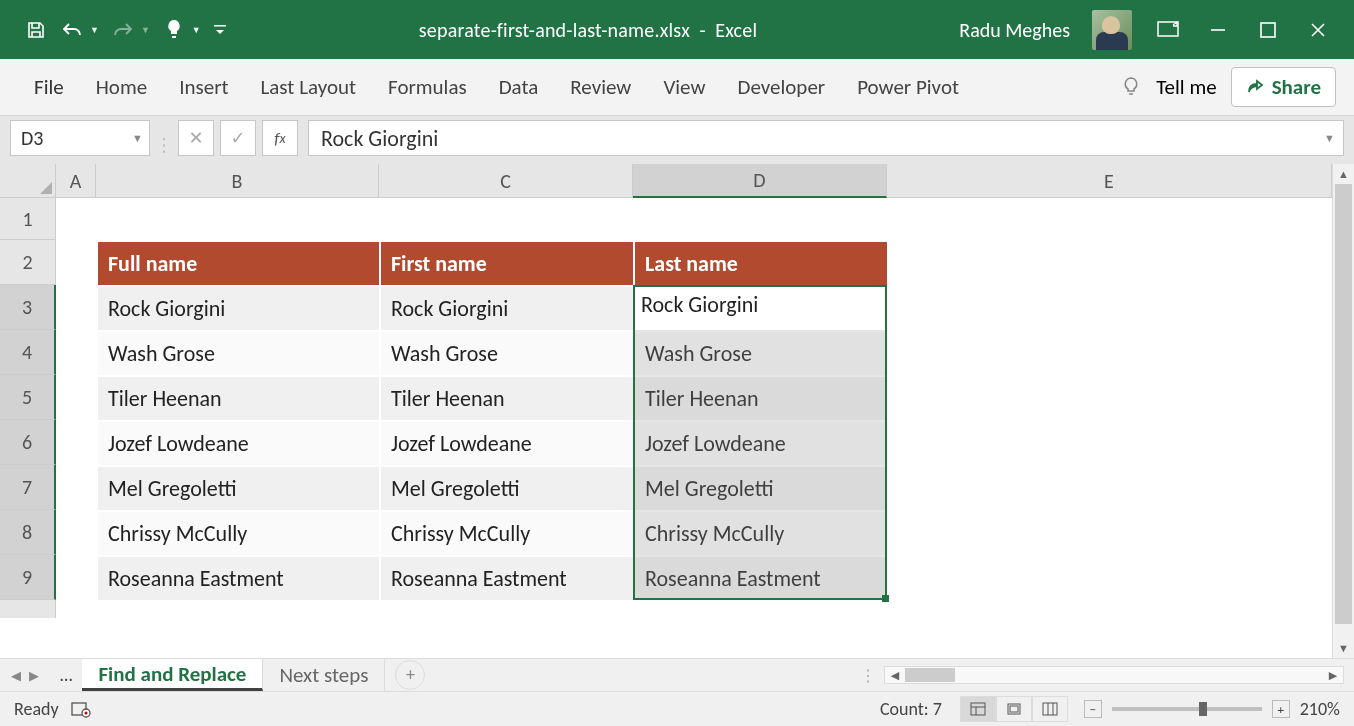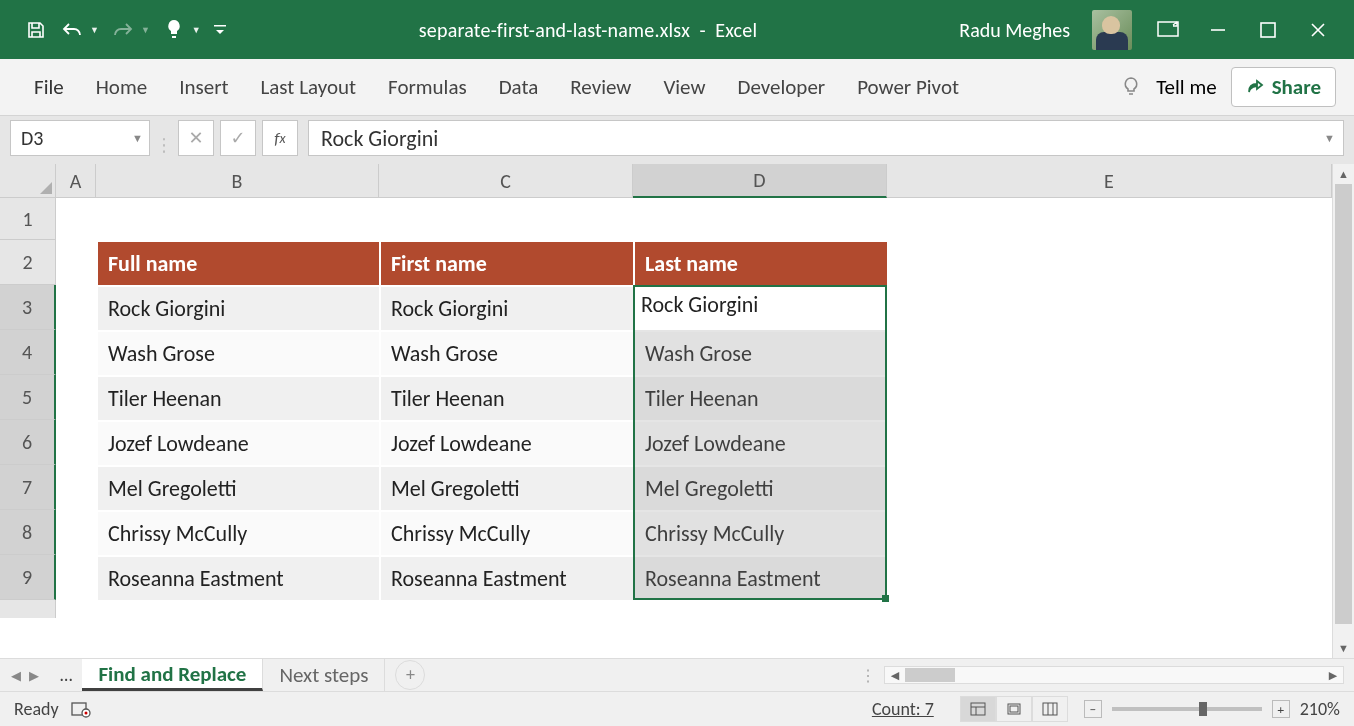--- a/index.html
+++ b/index.html
@@ -82,21 +82,21 @@
 .st-add { width:30px;height:30px; display:flex;align-items:center;justify-content:center; color:#888; font-size:18px; cursor:pointer; margin-left:10px; border:1px solid #dcdcdc; border-radius:50%;}
 .st-grip { margin-left:auto; margin-right:8px; color:#aaa;}
 .hscroll { width:460px; height:18px; background:#f8f8f8; border:1px solid #dcdcdc; display:flex; align-items:center; margin-right:10px;}
 .hscroll .lt,.hscroll .rt{width:20px;text-align:center;color:#666;font-size:11px;cursor:pointer;}
 .hscroll .track{flex:1;position:relative;height:100%;}
 .hscroll .thumb{position:absolute;left:0;top:1px;bottom:1px;width:50px;background:#ccc;}
 
 
 .statusbar { height: 35px; background:#f0f0f0; border-top:1px solid #dcdcdc; display:flex; align-items:center; padding:0 14px; font-size:18px; color:#444; }
 .statusbar .macro{margin-left:12px;}
-.statusbar .count { margin-left:auto; margin-right:26px;text-decoration:underline; }
+.statusbar .count { margin-left:auto; margin-right:18px; }
 .viewbtns { display:flex; gap:0; }
 .vb { width:36px; height:26px; border:1px solid #dcdcdc; display:flex;align-items:center;justify-content:center;cursor:pointer; }
 .vb.active { background:#d8d8d8; }
 .zoom { display:flex; align-items:center; gap:10px; margin-left:16px; }
 .zoom .slider { width:150px; height:4px; background:#c0c0c0; position:relative; }
 .zoom .slider .thumb{position:absolute;left:58%;top:-5px;width:8px;height:14px;background:#666;}
 .zoom .pm { width:18px;height:18px;border:1px solid #bbb;display:flex;align-items:center;justify-content:center;font-size:13px;cursor:pointer;}
 
 svg { display:block; }
 </style>

